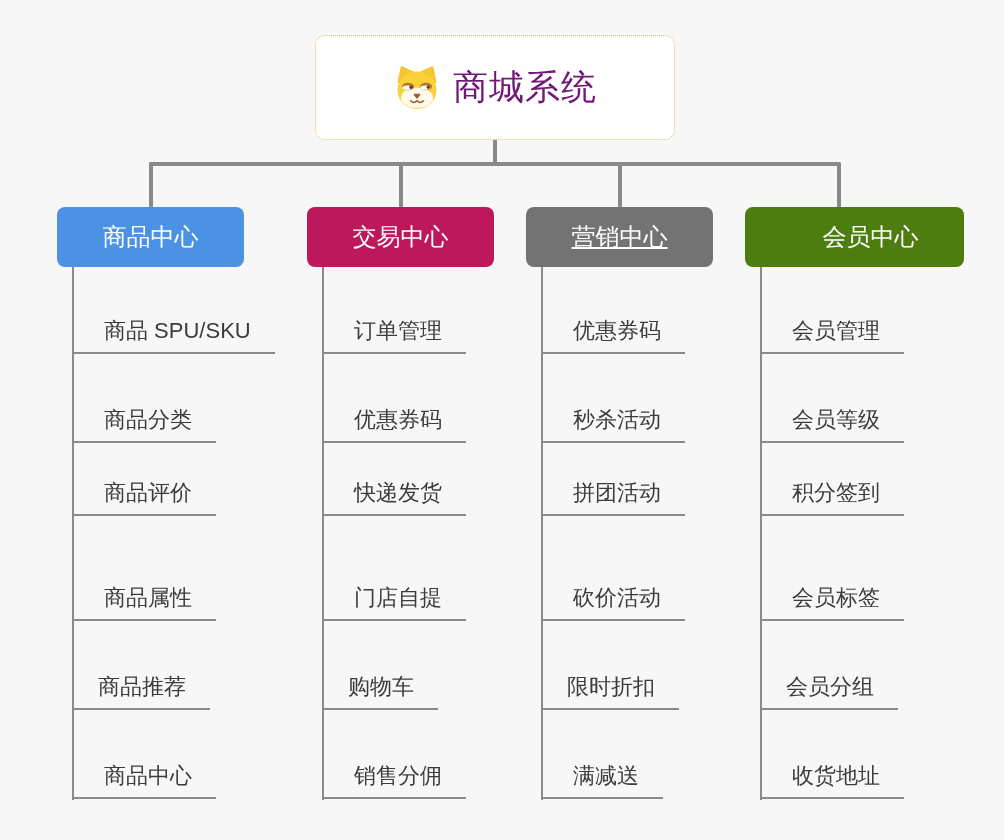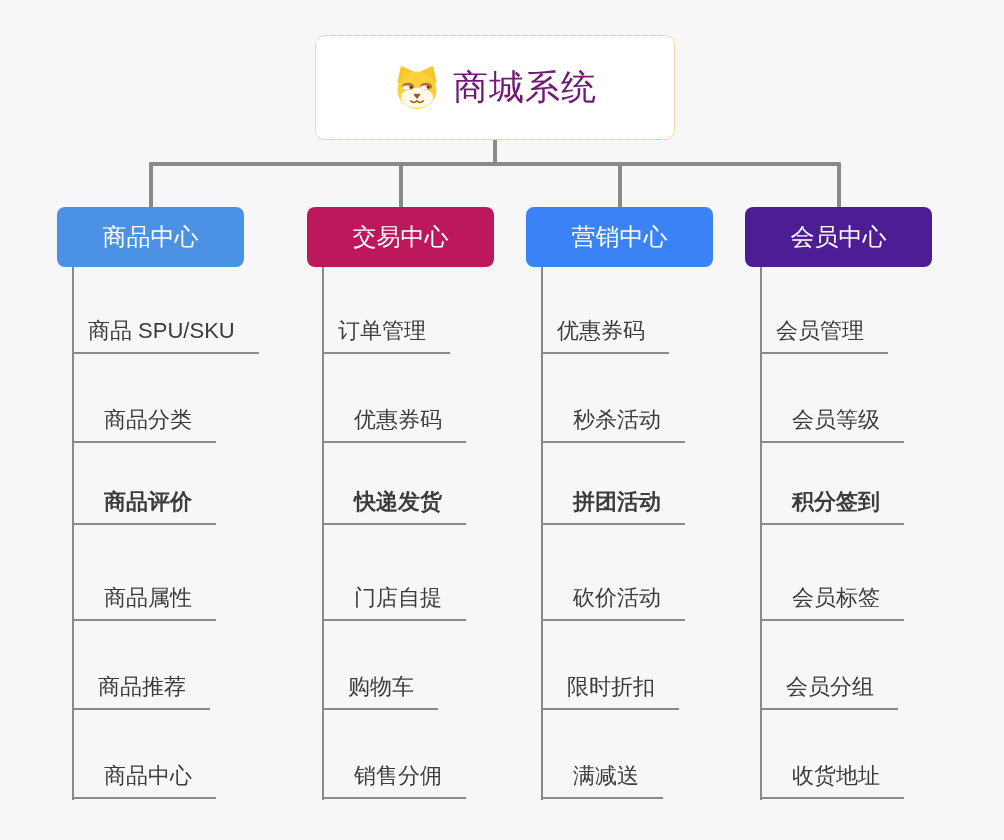--- a/index.html
+++ b/index.html
@@ -38,21 +38,21 @@
   .branch-col{position:absolute;top:267px;width:240px;height:533px;}
   .bc-0{left:72px;} .bc-1{left:322px;} .bc-2{left:541px;} .bc-3{left:760px;}
   .branch-col .trunk{
     position:absolute;left:0;top:0;width:2px;height:533px;background:#8a8a8a;
   }
   .leaf{
     position:absolute;left:0;
     font-size:22px;line-height:34px;color:#3c3c3c;white-space:nowrap;
     padding:0 24px 4px 32px;border-bottom:2px solid #8a8a8a;
   }
-  .leaf-0{top:47px;padding-left:16px;} .leaf-1{top:136px;} .leaf-2{top:218px;font-weight:bold;}
+  .leaf-0{top:47px;} .leaf-1{top:136px;} .leaf-2{top:209px;}
   .leaf-3{top:314px;} .leaf-4{top:403px;padding-left:26px;} .leaf-5{top:492px;}
 </style>
 </head>
 <body>
 
 <div class="canvas">
 
   <div class="root-node">
     <svg class="root-icon" viewBox="0 0 64 58" aria-hidden="true">
       <path d="M12 2 L27 9 L8 21 Z" fill="#f6c62f" stroke="#f6c62f" stroke-width="4" stroke-linejoin="round"></path>
@@ -73,22 +73,22 @@
 
   <div class="conn conn-stub"></div>
   <div class="conn conn-bar"></div>
   <div class="conn conn-drop drop-0"></div>
   <div class="conn conn-drop drop-1"></div>
   <div class="conn conn-drop drop-2"></div>
   <div class="conn conn-drop drop-3"></div>
 
   <div class="branch-header bh-0" style="background: rgb(75, 146, 229);">商品中心</div>
   <div class="branch-header bh-1" style="background: #be185d;">交易中心</div>
-  <div class="branch-header bh-2" style="background: #3b82f6;">营销中心</div>
-  <div class="branch-header bh-3" style="background: #4c1d95;">会员中心</div>
+  <div class="branch-header bh-2" style="background: #737373; text-decoration: underline;">营销中心</div>
+  <div class="branch-header bh-3" style="background: #4d7c0f; padding-left: 32px;">会员中心</div>
 
   <div class="branch-col bc-0">
     <div class="trunk"></div>
     <div class="leaf leaf-0">商品 SPU/SKU</div>
     <div class="leaf leaf-1">商品分类</div>
     <div class="leaf leaf-2">商品评价</div>
     <div class="leaf leaf-3">商品属性</div>
     <div class="leaf leaf-4">商品推荐</div>
     <div class="leaf leaf-5">商品中心</div>
   </div>

